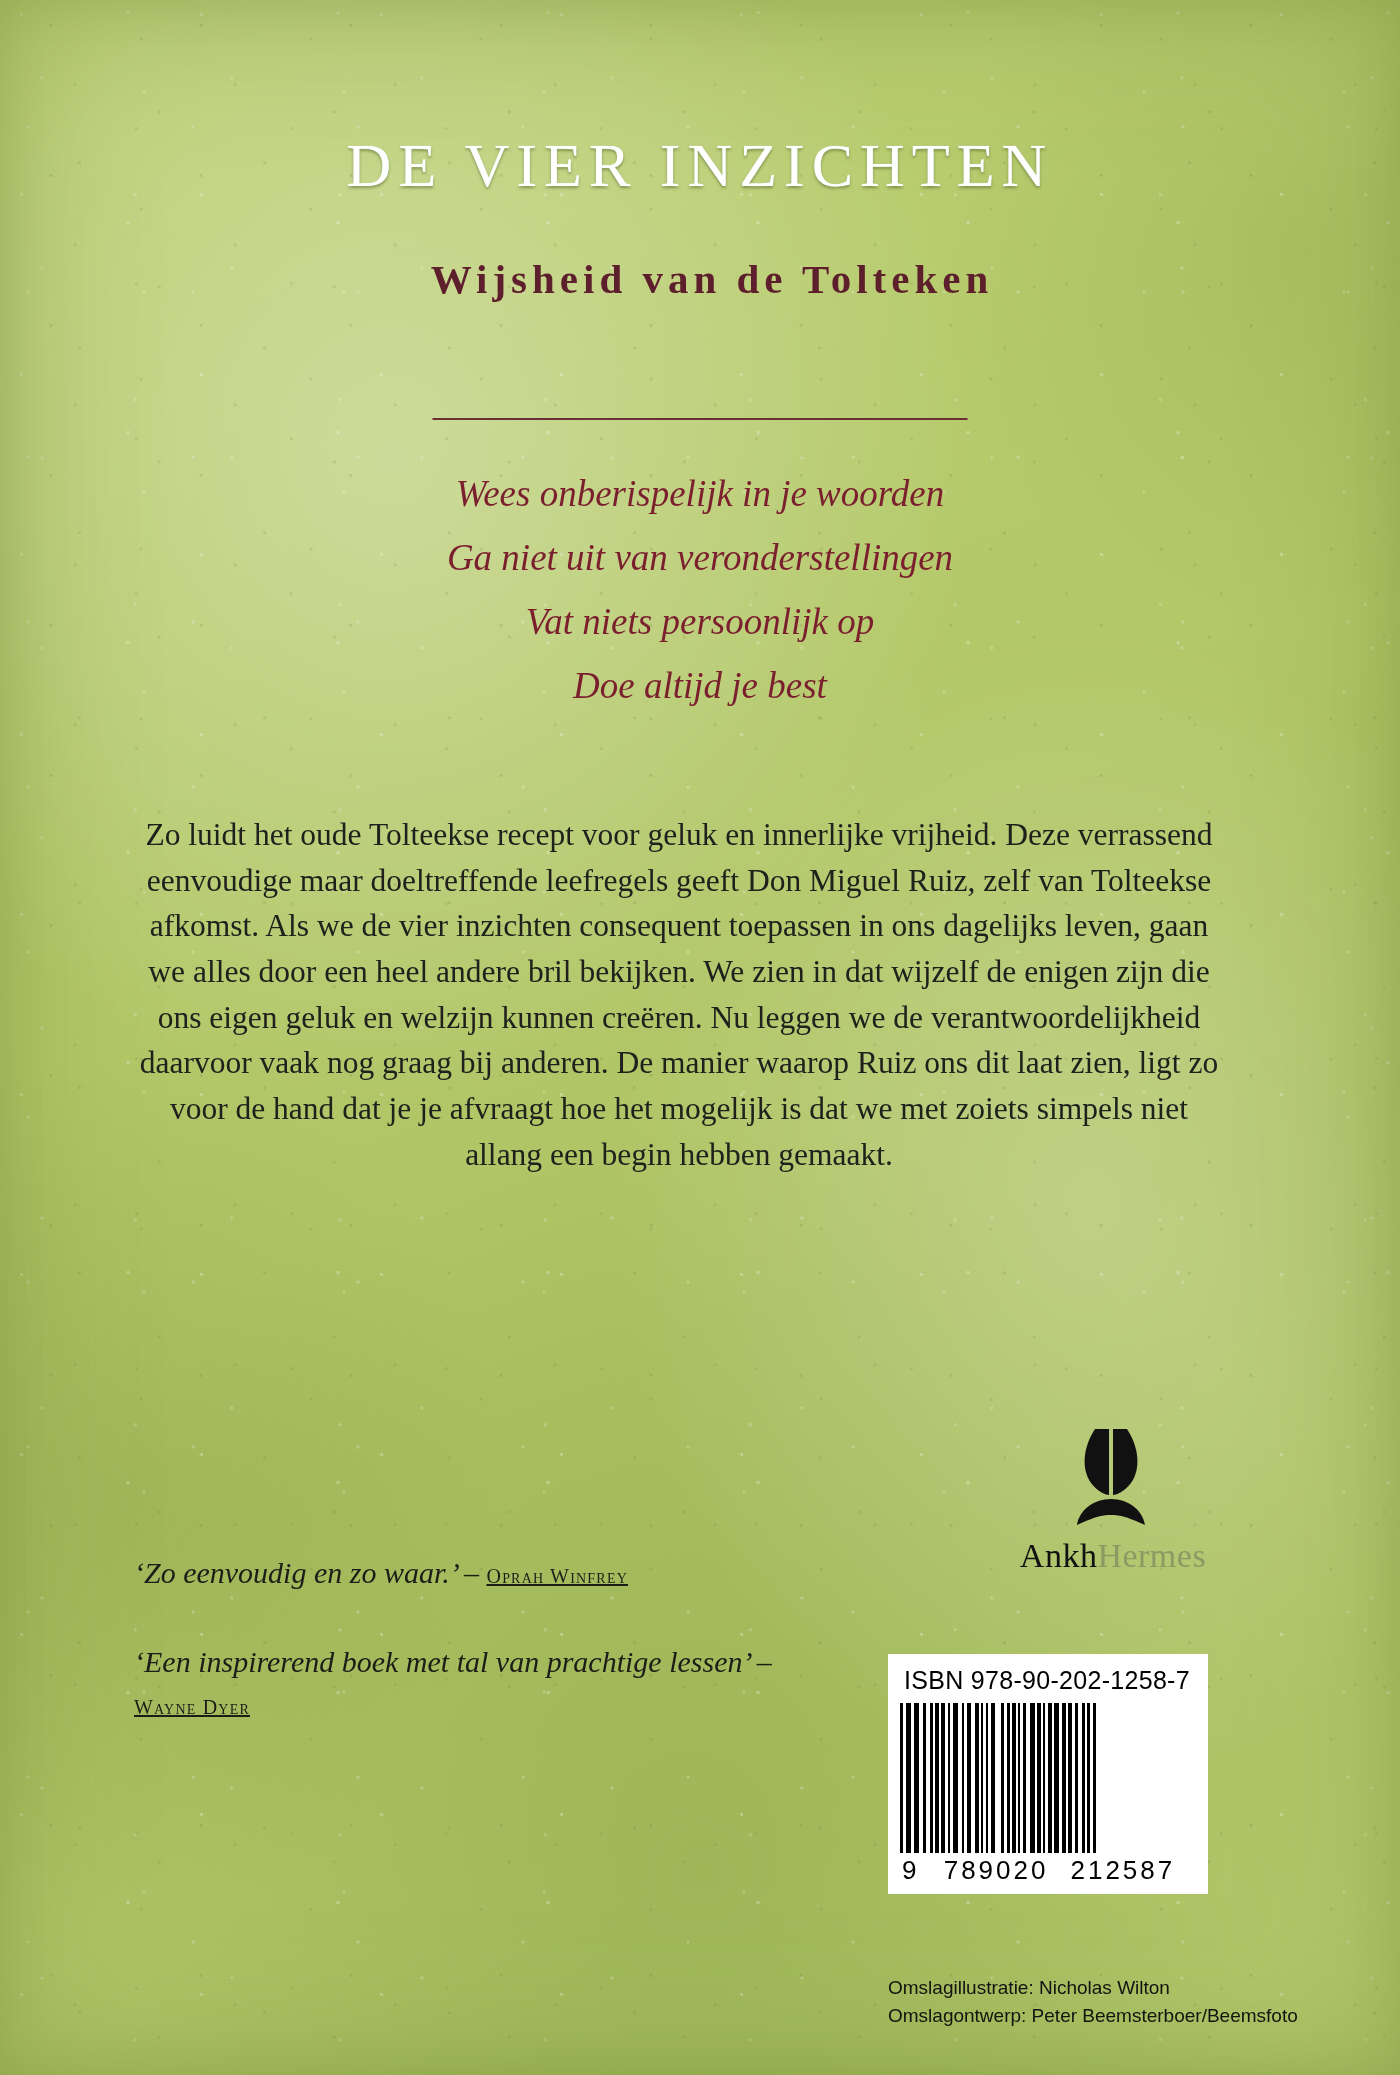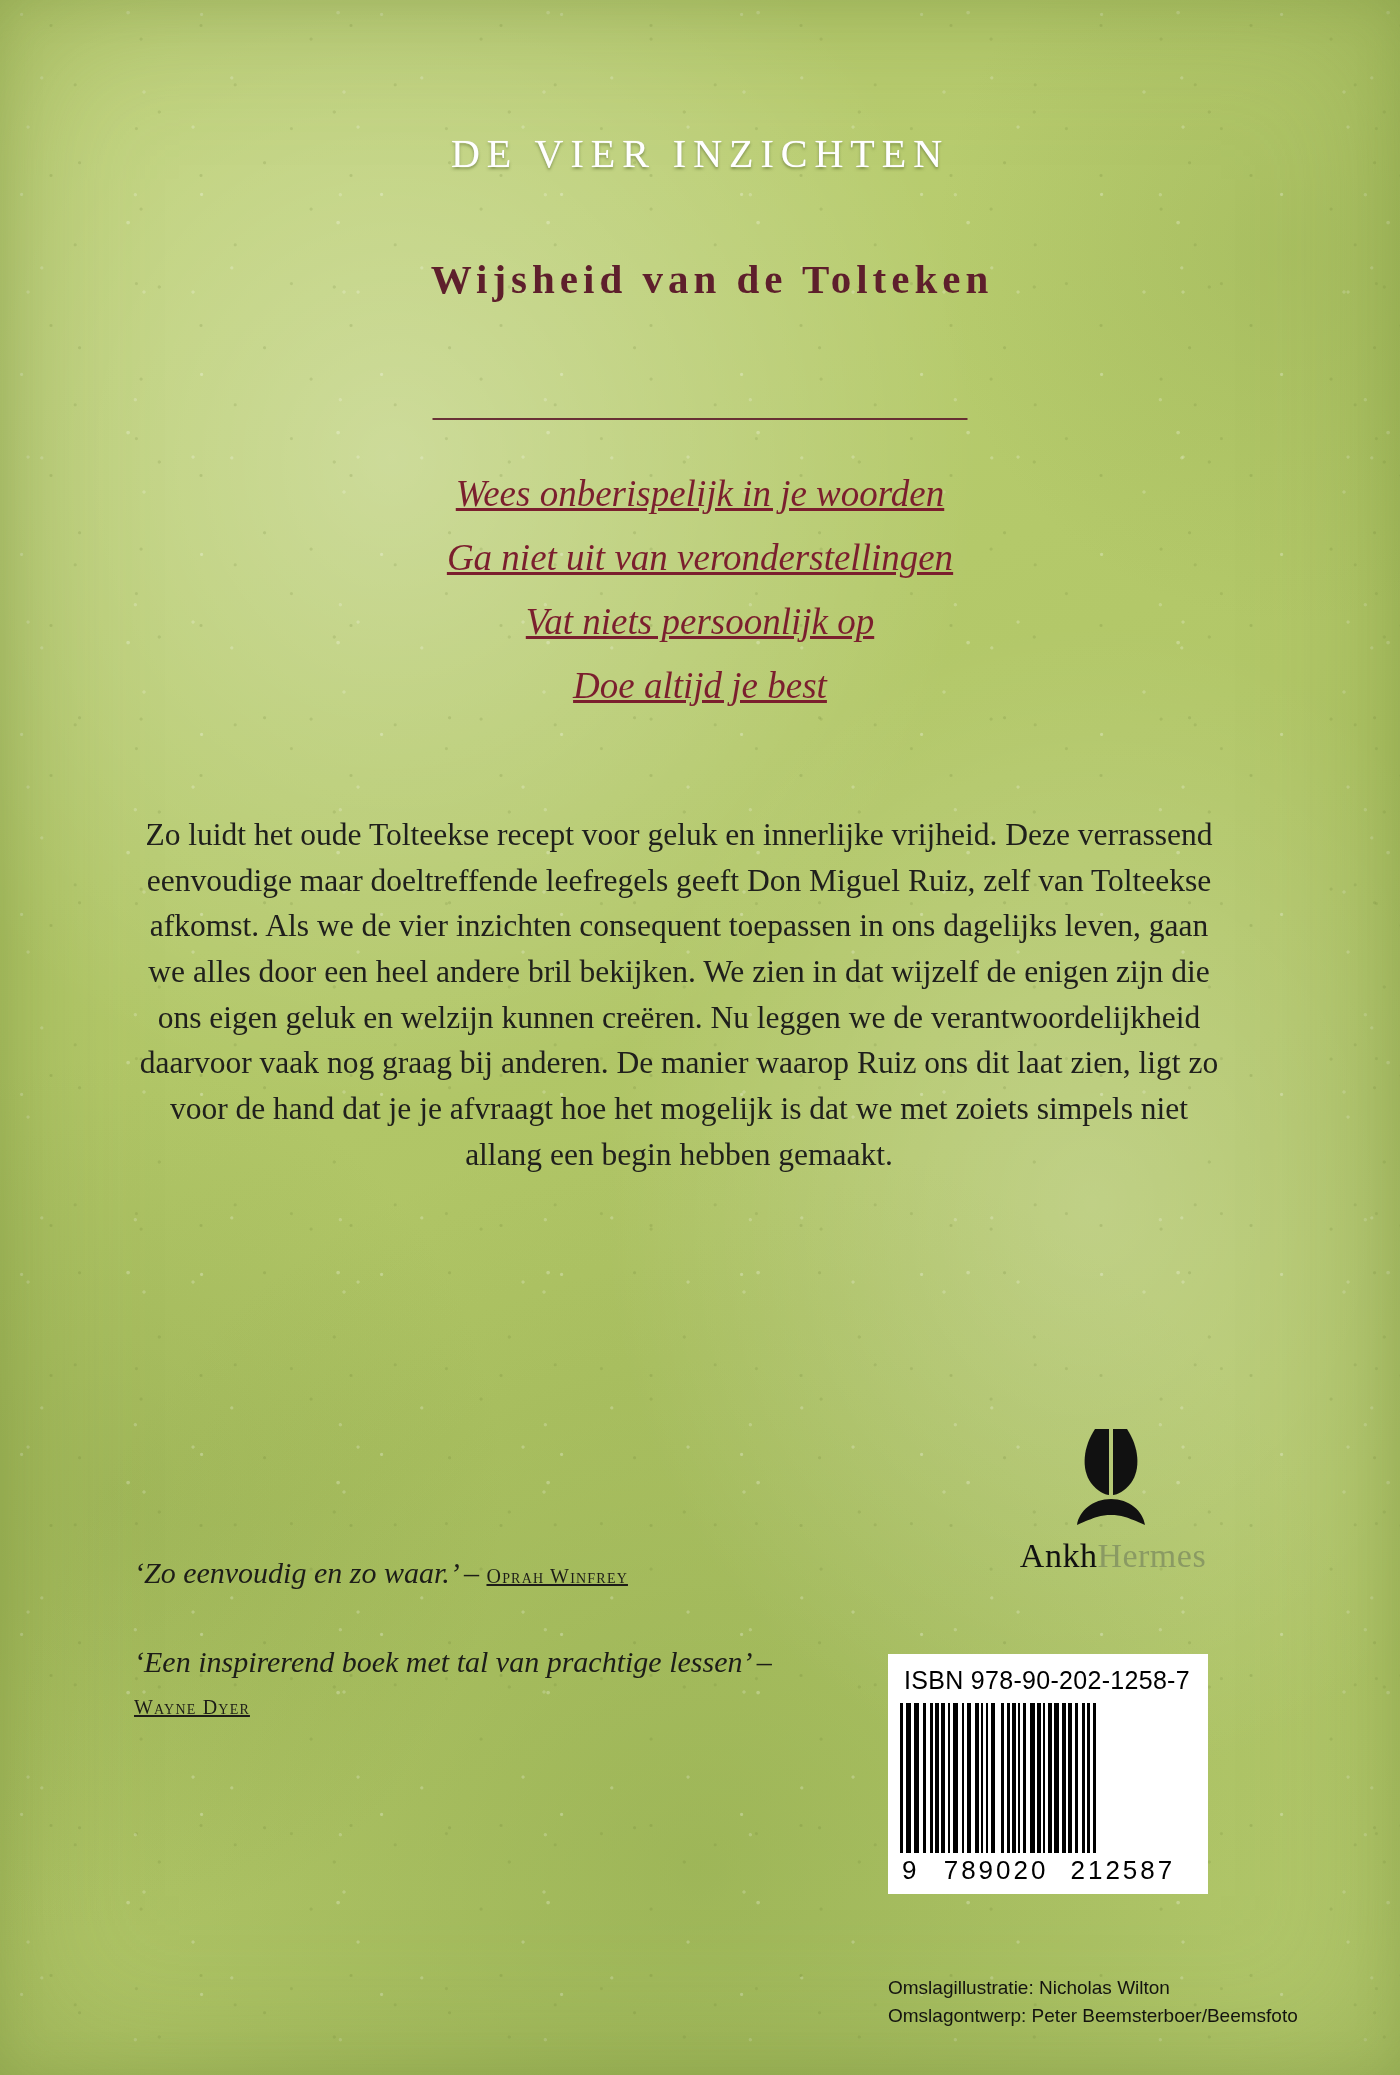--- a/index.html
+++ b/index.html
@@ -64,21 +64,21 @@
     height: 100%;
   }
 
   .title {
     position: absolute;
     top: 130px;
     left: 0;
     right: 0;
     text-align: center;
     font-family: "Liberation Serif", serif;
-    font-size: 40px;
+    font-size: 62px;
     letter-spacing: 7px;
     color: #ffffff;
     text-shadow: 0 2px 3px rgba(70,90,30,0.55), 0 0 1px rgba(255,255,255,0.9);
     font-weight: normal;
     margin: 0;
   }
   .subtitle {
     position: absolute;
     top: 255px;
     left: 0;
@@ -107,21 +107,21 @@
     top: 462px;
     left: 0;
     right: 0;
     text-align: center;
     color: #7b1f2e;
     font-family: "Liberation Serif", serif;
     font-style: italic;
     font-size: 37px;
     line-height: 1.73;
   }
-  .precepts div { white-space: nowrap; text-decoration: underline; }
+  .precepts div { white-space: nowrap; }
 
   .blurb {
     position: absolute;
     top: 812px;
     left: 134px;
     width: 1090px;
     color: #20201c;
     font-family: "Liberation Serif", serif;
     font-size: 31.5px;
     line-height: 1.45;

